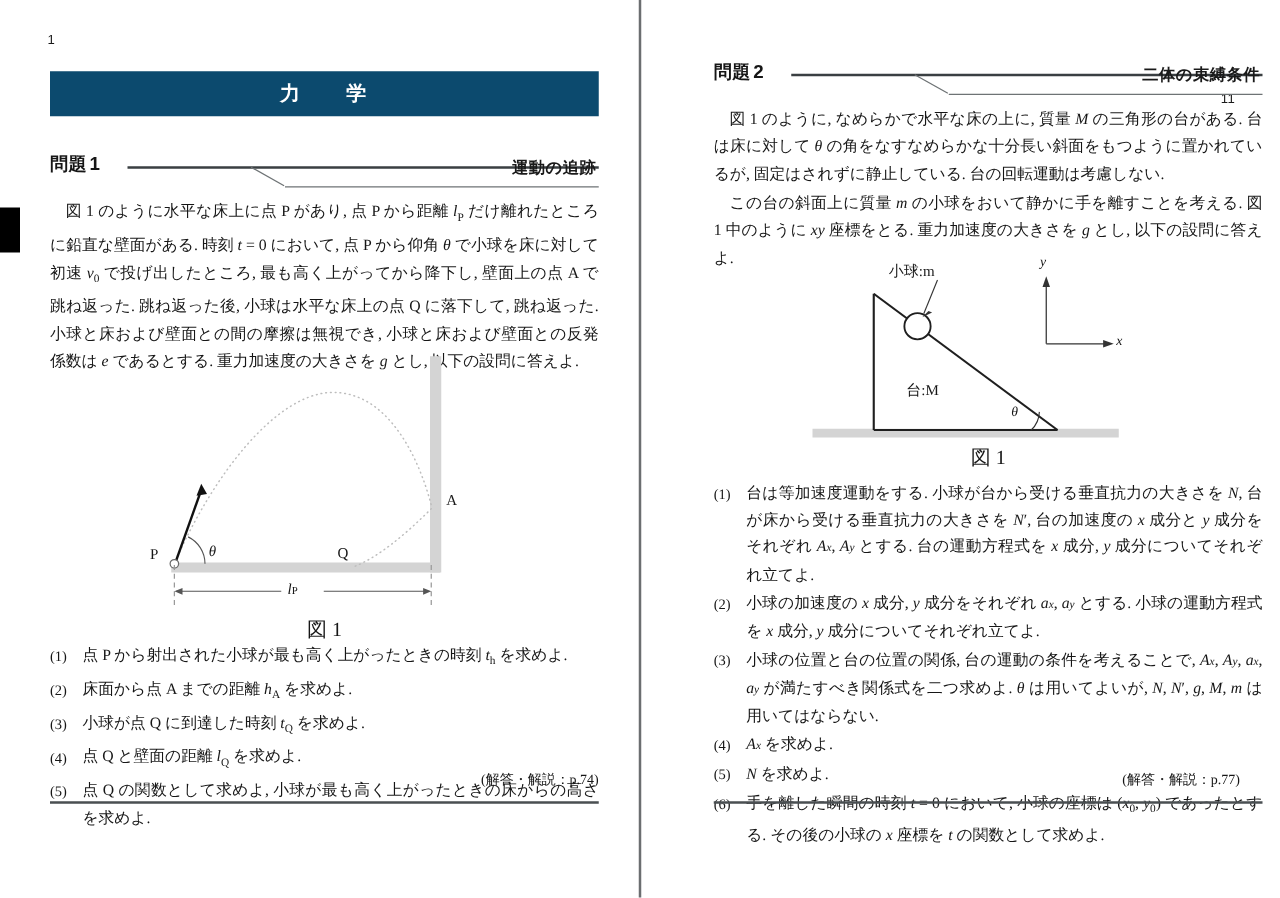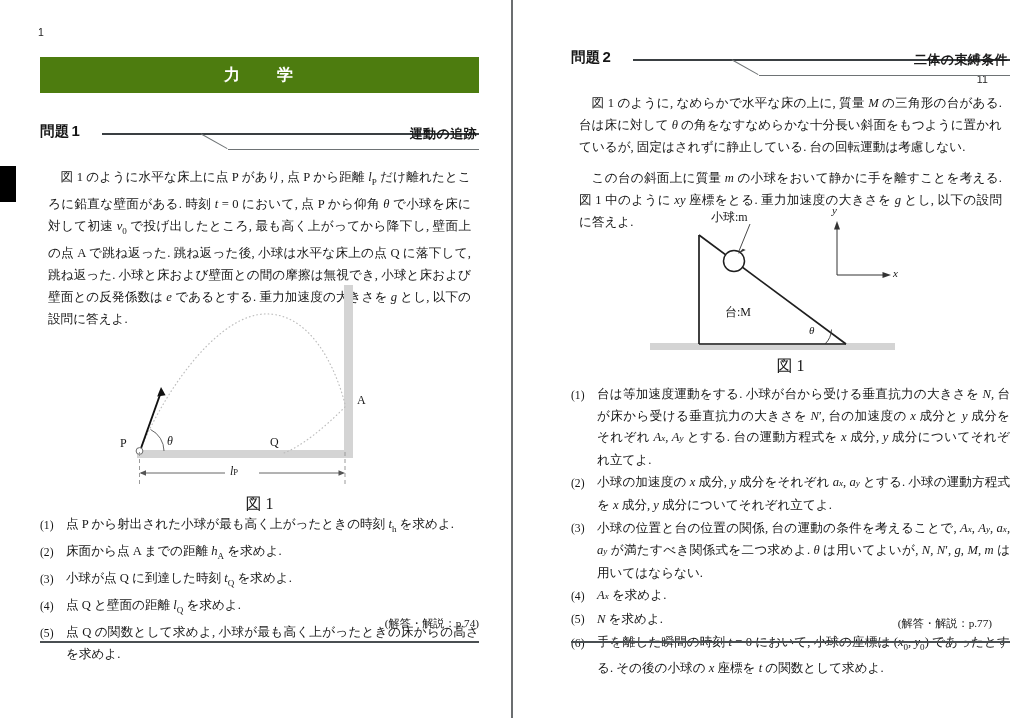--- a/index.html
+++ b/index.html
@@ -59,21 +59,21 @@
     background: #000000;
   }
 
   
   .chapter-banner {
     position: absolute;
     left: 40px;
     top: 57px;
     width: 439px;
     height: 36px;
-    background: #4d7c0f;
+    background: #0c4a6e;
     color: #ffffff;
     display: flex;
     align-items: center;
     justify-content: center;
   }
   .chapter-banner .title {
     font-size: 16px;
     font-weight: 700;
     letter-spacing: 2px;
     font-family: "Liberation Sans", sans-serif;
@@ -138,21 +138,21 @@
   
   .body-text {
     position: absolute;
     width: 439px;
     font-size: 12.6px;
     line-height: 22.2px;
     text-align: justify;
     text-justify: inter-character;
   }
   .body-text p {
-    margin: 8px;
+    margin: 0;
     text-indent: 1em;
   }
 
   
   i.v  { font-family: "Liberation Serif", serif; font-style: italic; }
   sub  { font-size: 72%; font-style: normal; }
   .sub-i { font-size: 72%; font-style: italic; }
 
   
   .qlist {

